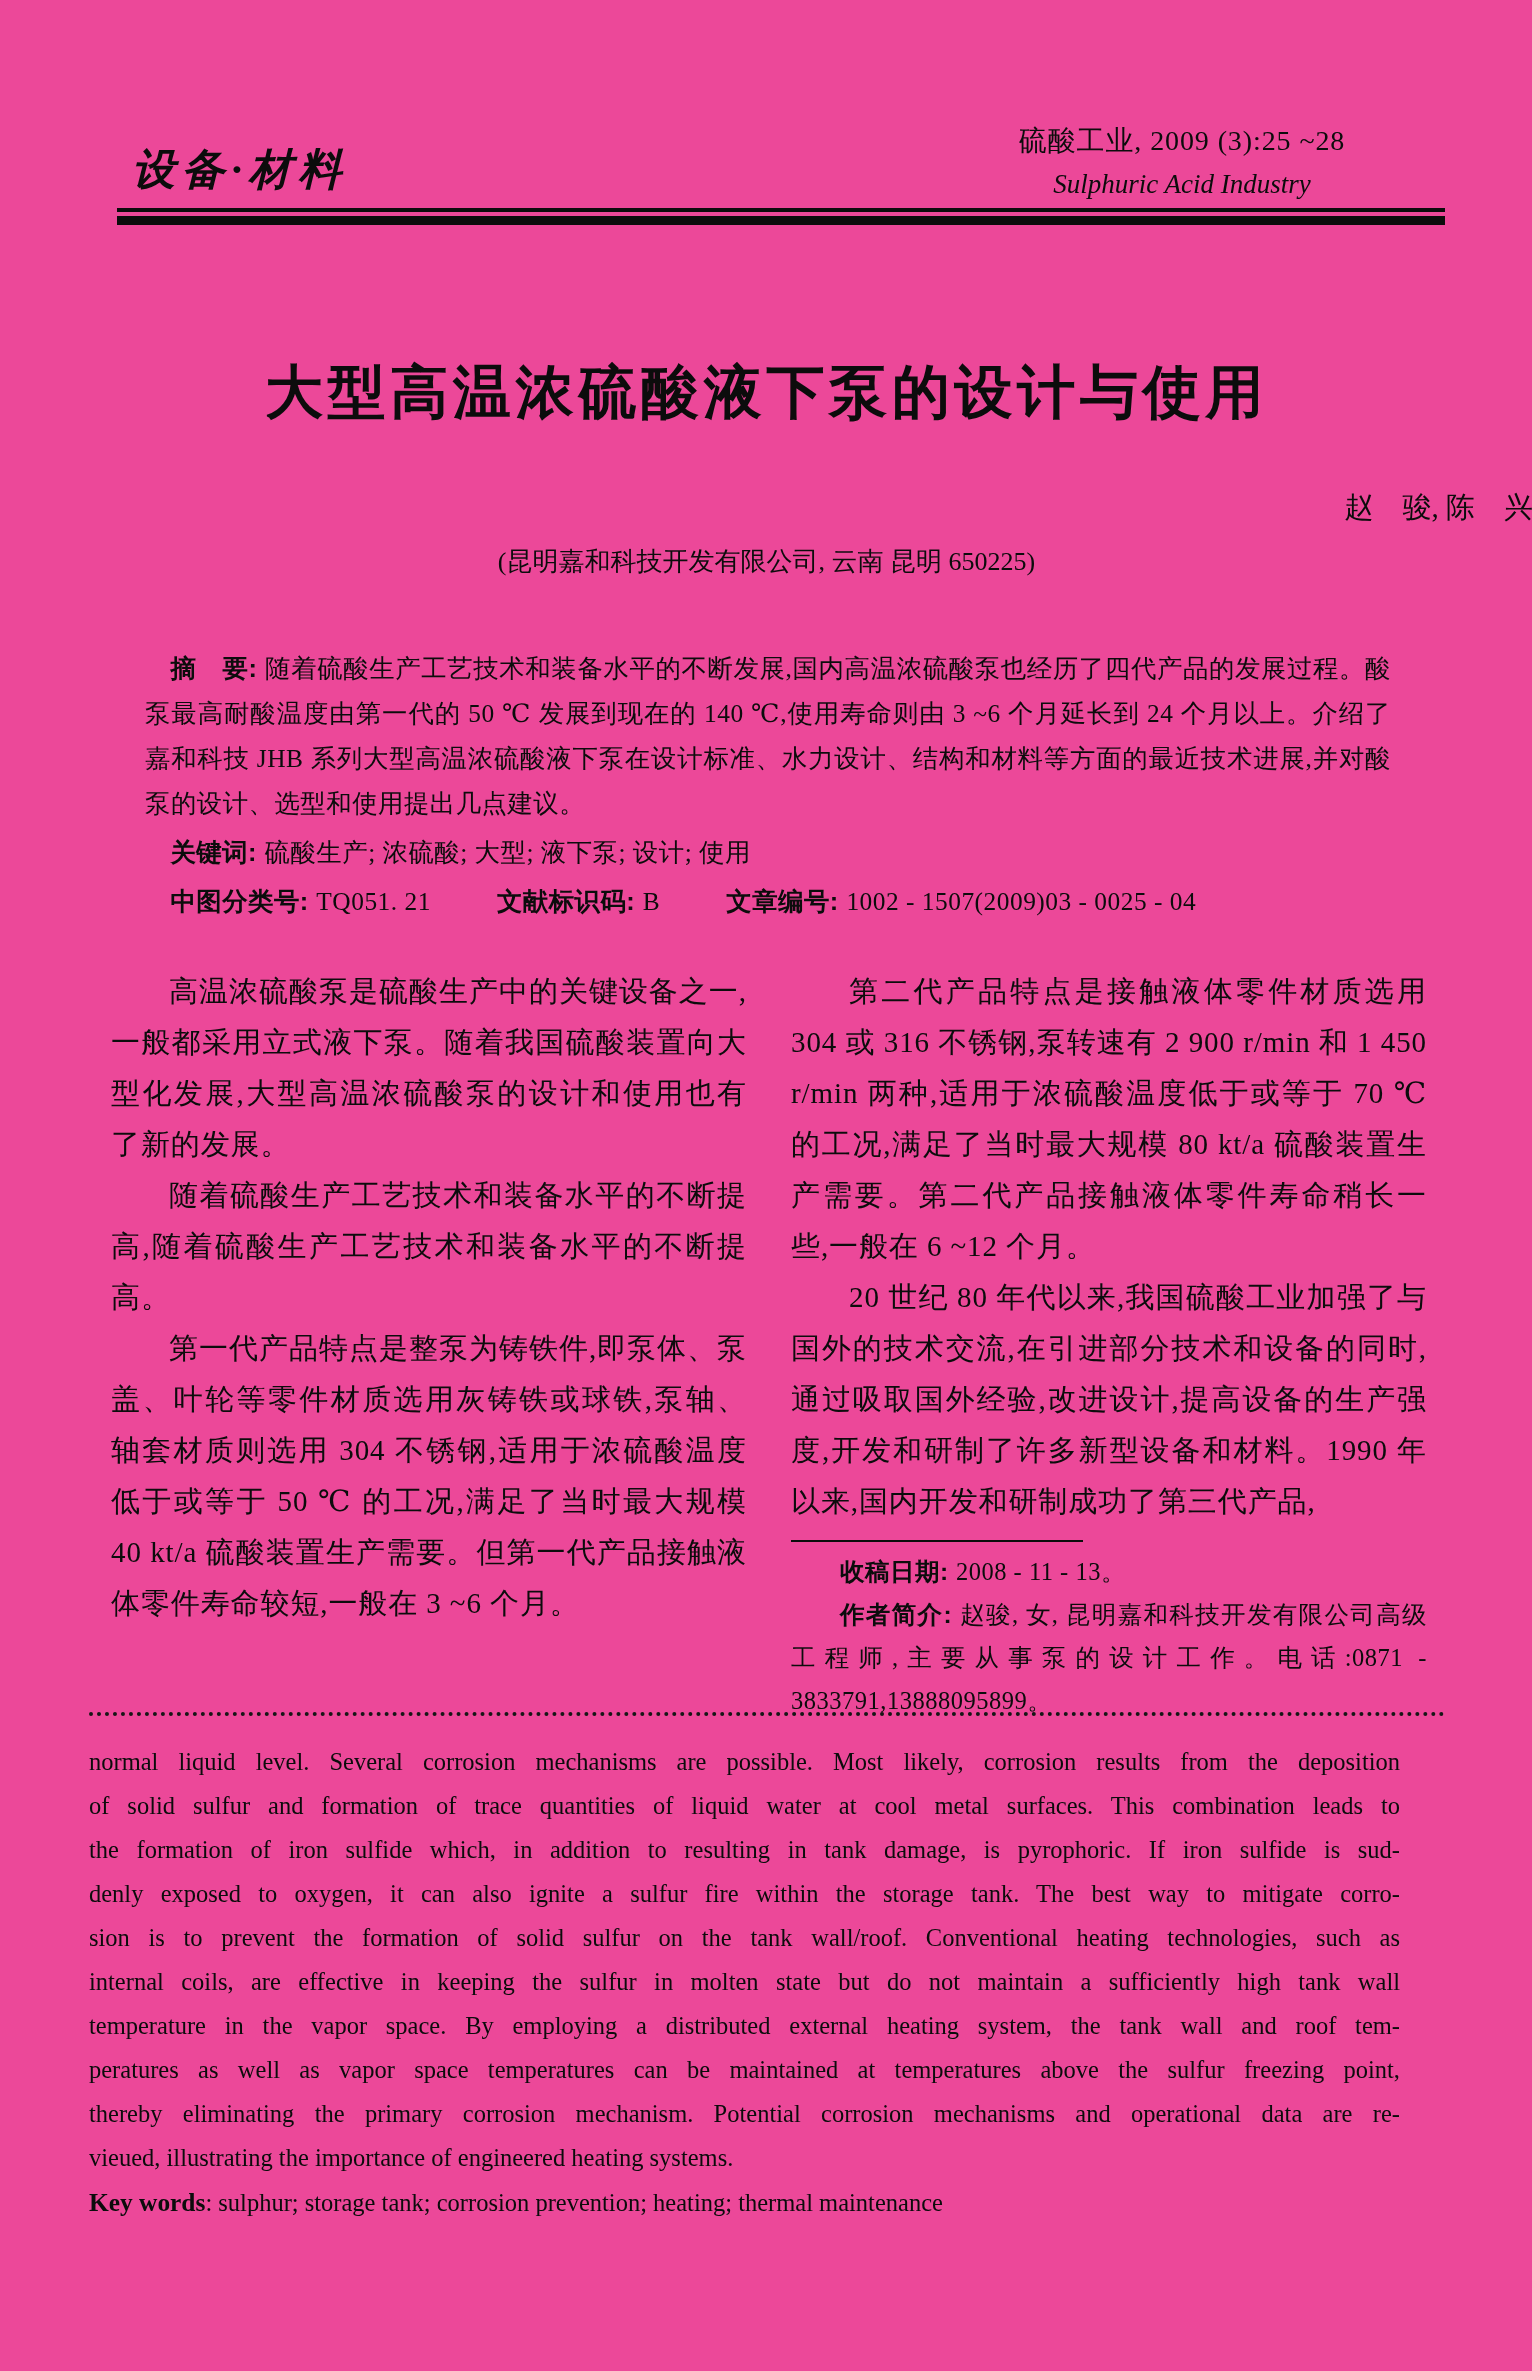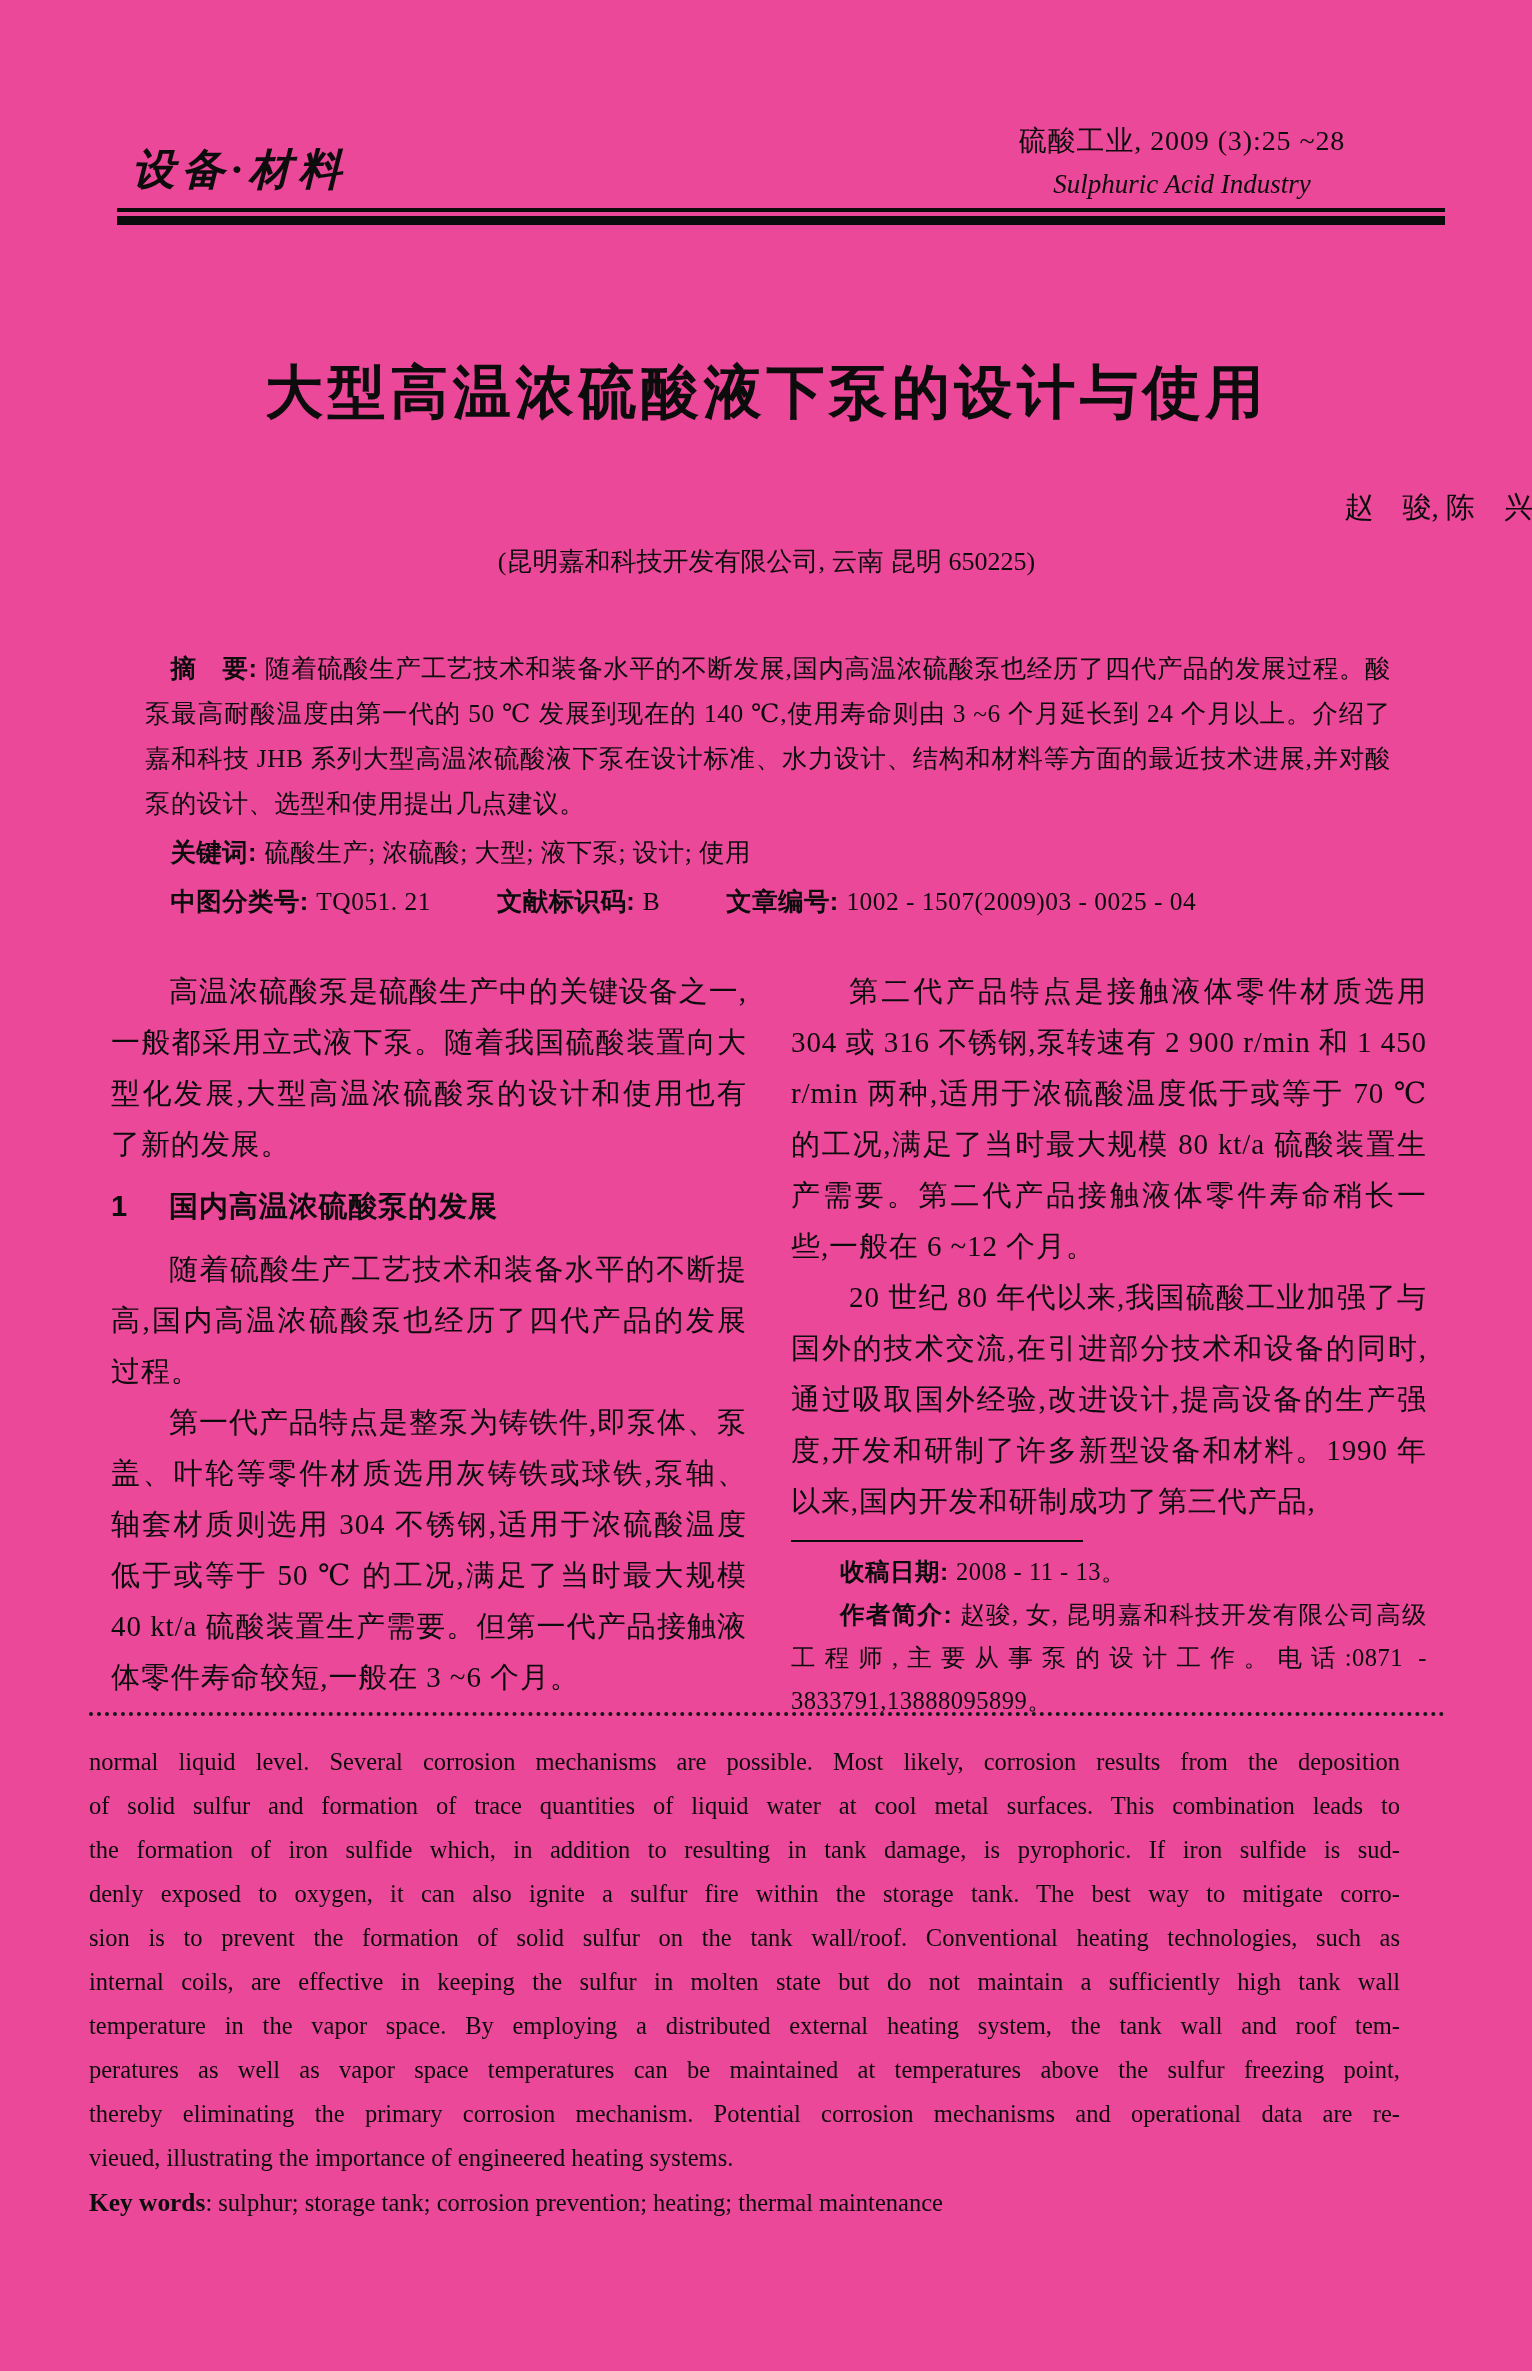--- a/index.html
+++ b/index.html
@@ -99,22 +99,21 @@
   <div class="affil">(昆明嘉和科技开发有限公司, 云南 昆明 650225)</div>
 
   <div class="abstract">
     <p><span class="lbl">摘　要: </span><span>随着硫酸生产工艺技术和装备水平的不断发展,国内高温浓硫酸泵也经历了四代产品的发展过程。酸泵最高耐酸温度由第一代的 50 ℃ 发展到现在的 140 ℃,使用寿命则由 3 ~6 个月延长到 24 个月以上。介绍了嘉和科技 JHB 系列大型高温浓硫酸液下泵在设计标准、水力设计、结构和材料等方面的最近技术进展,并对酸泵的设计、选型和使用提出几点建议。</span></p>
     <p><span class="lbl">关键词: </span><span>硫酸生产; 浓硫酸; 大型; 液下泵; 设计; 使用</span></p>
     <p><span class="lbl">中图分类号: </span><span class="gap">TQ051. 21</span><span class="lbl">文献标识码: </span><span class="gap">B</span><span class="lbl">文章编号: </span><span>1002 - 1507(2009)03 - 0025 - 04</span></p>
   </div>
 
   <div class="colL bodycol">
     <p>高温浓硫酸泵是硫酸生产中的关键设备之一,一般都采用立式液下泵。随着我国硫酸装置向大型化发展,大型高温浓硫酸泵的设计和使用也有了新的发展。</p>
-    <div class="sec-h"><span class="no">1</span><span>国内高温浓硫酸泵的发展</span></div>
-    <p>随着硫酸生产工艺技术和装备水平的不断提高,国内高温浓硫酸泵也经历了四代产品的发展过程。</p>
+    <p>随着硫酸生产工艺技术和装备水平的不断提高,随着硫酸生产工艺技术和装备水平的不断提高。</p>
     <p>第一代产品特点是整泵为铸铁件,即泵体、泵盖、叶轮等零件材质选用灰铸铁或球铁,泵轴、轴套材质则选用 304 不锈钢,适用于浓硫酸温度低于或等于 50 ℃ 的工况,满足了当时最大规模 40 kt/a 硫酸装置生产需要。但第一代产品接触液体零件寿命较短,一般在 3 ~6 个月。</p>
   </div>
 
   <div class="colR bodycol">
     <p>第二代产品特点是接触液体零件材质选用 304 或 316 不锈钢,泵转速有 2 900 r/min 和 1 450 r/min 两种,适用于浓硫酸温度低于或等于 70 ℃ 的工况,满足了当时最大规模 80 kt/a 硫酸装置生产需要。第二代产品接触液体零件寿命稍长一些,一般在 6 ~12 个月。</p>
     <p>20 世纪 80 年代以来,我国硫酸工业加强了与国外的技术交流,在引进部分技术和设备的同时,通过吸取国外经验,改进设计,提高设备的生产强度,开发和研制了许多新型设备和材料。1990 年以来,国内开发和研制成功了第三代产品,</p>
     <div class="footnote">
       <div class="fn-rule"></div>
       <p><span class="lbl">收稿日期: </span><span>2008 - 11 - 13。</span></p>
       <p><span class="lbl">作者简介: </span><span>赵骏, 女, 昆明嘉和科技开发有限公司高级工程师,主要从事泵的设计工作。电话:0871 - 3833791,13888095899。</span></p>

